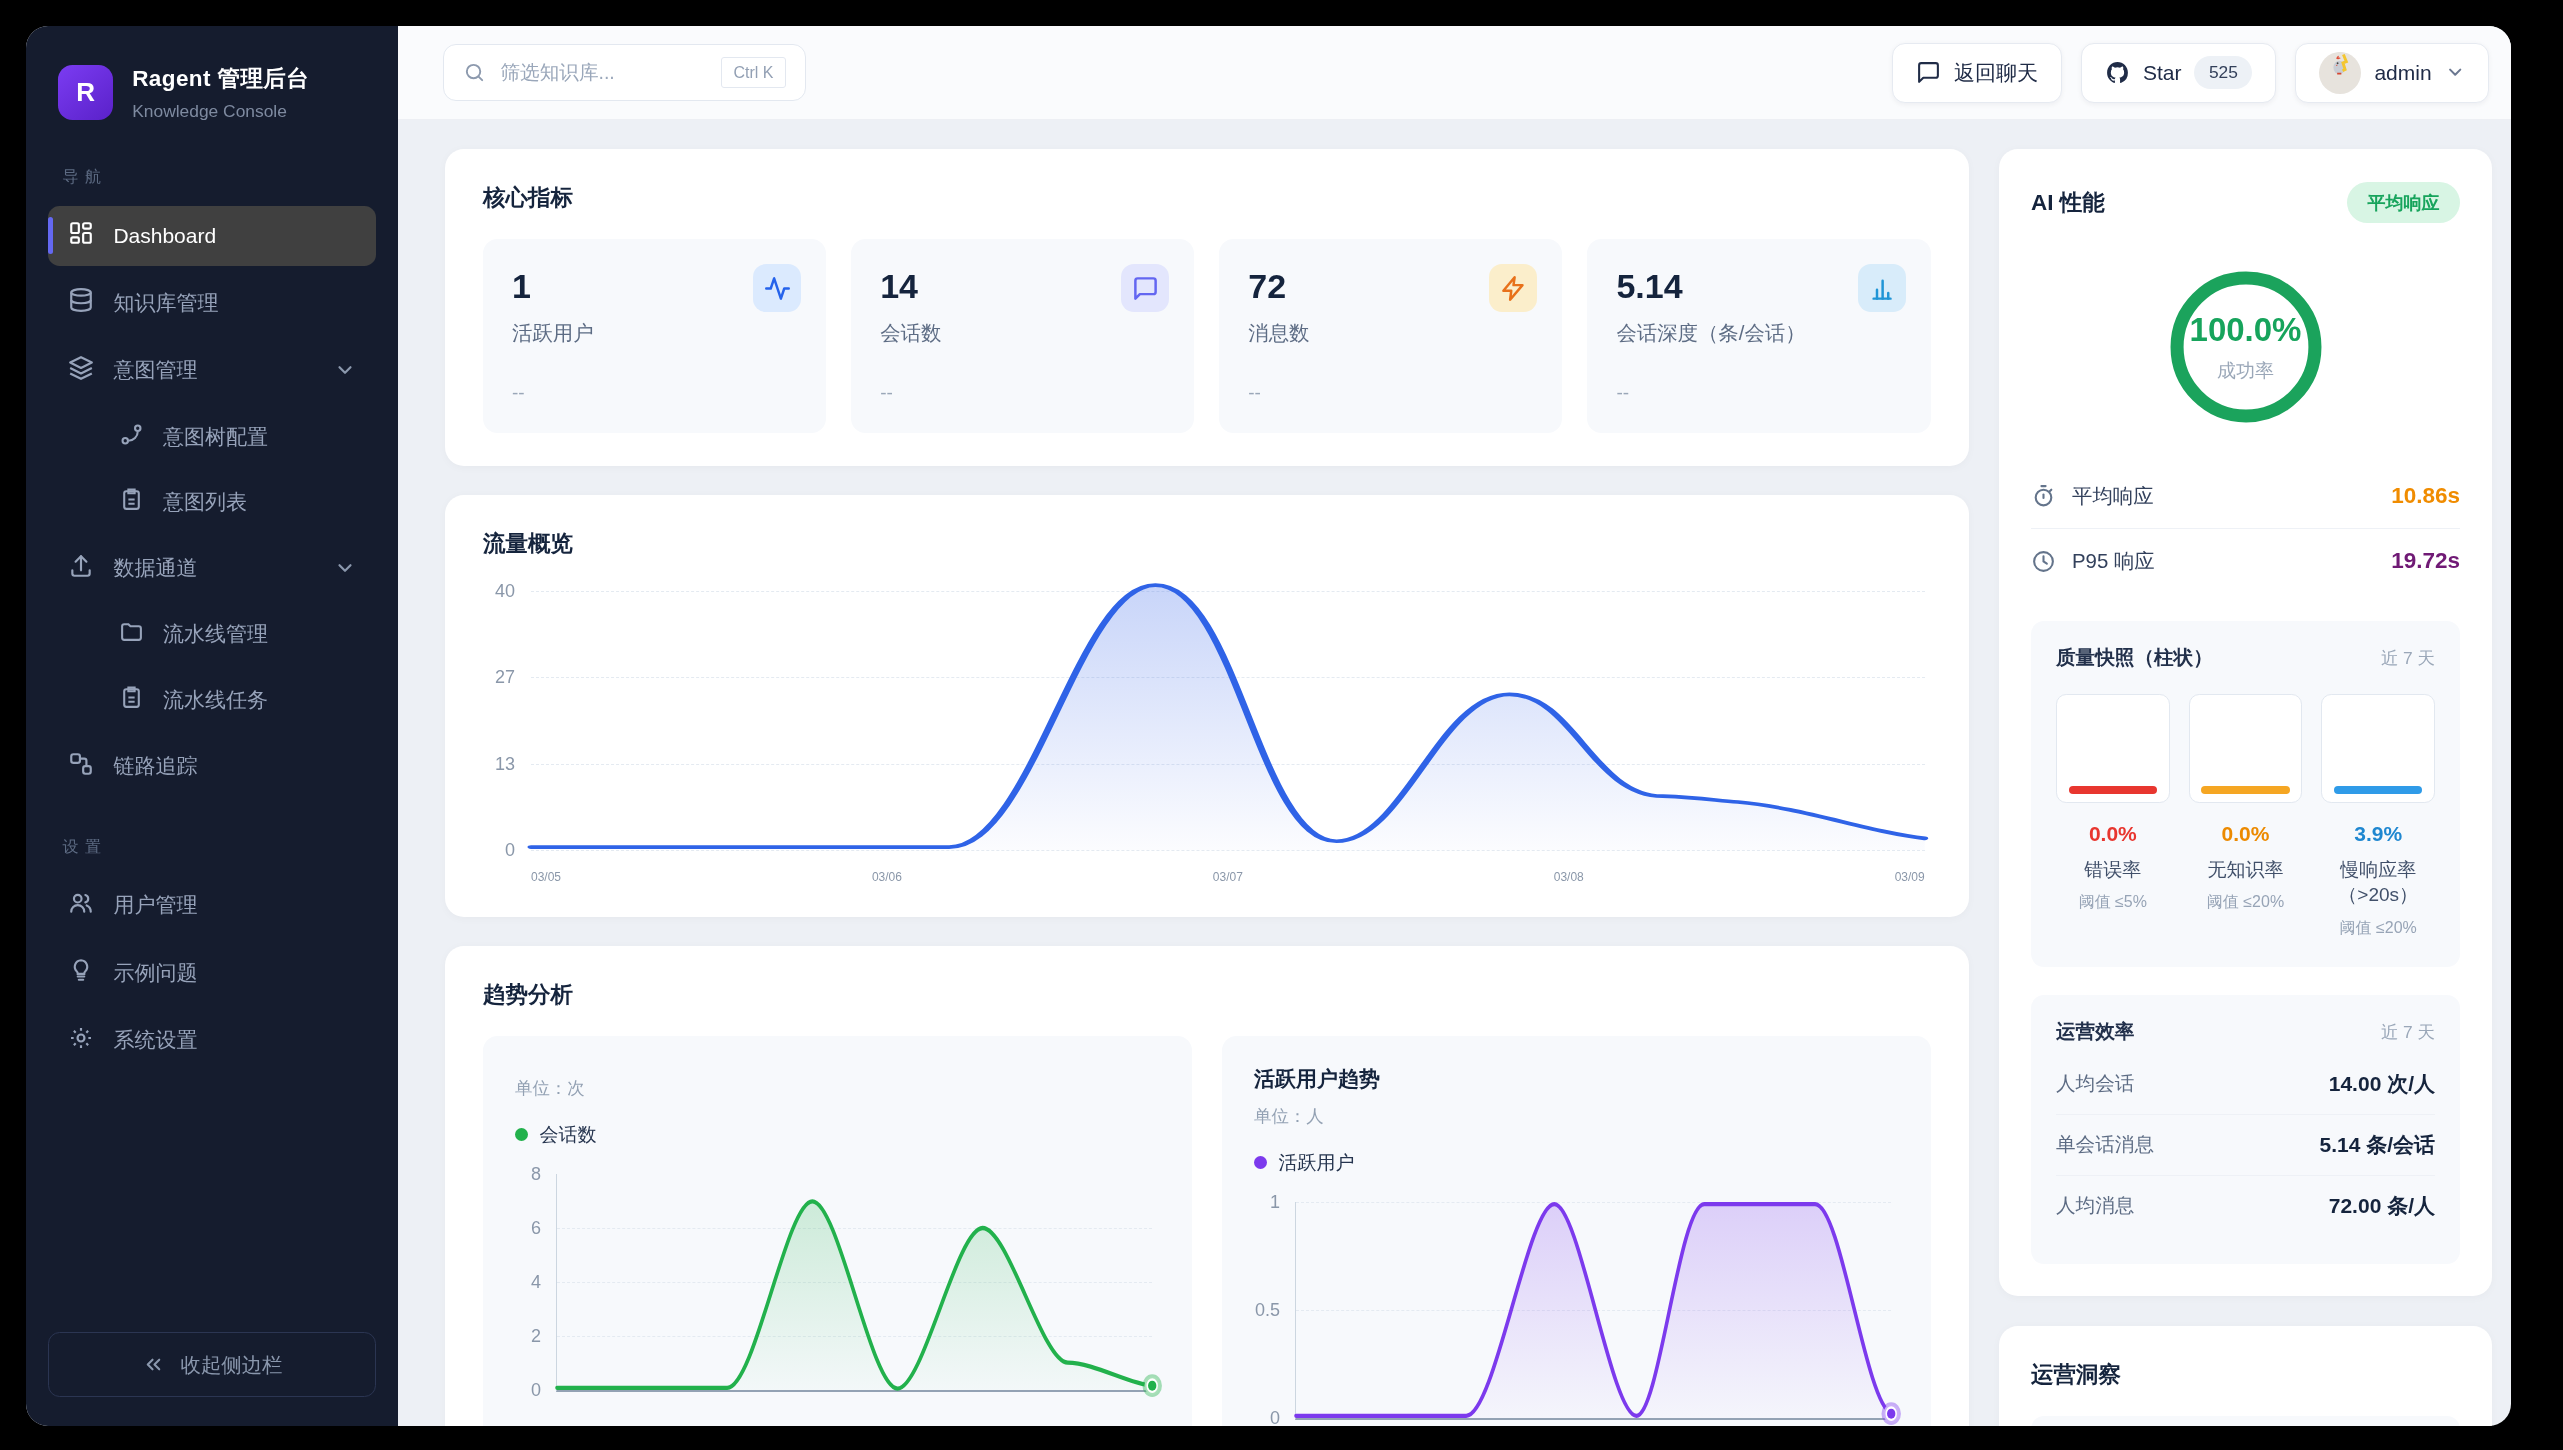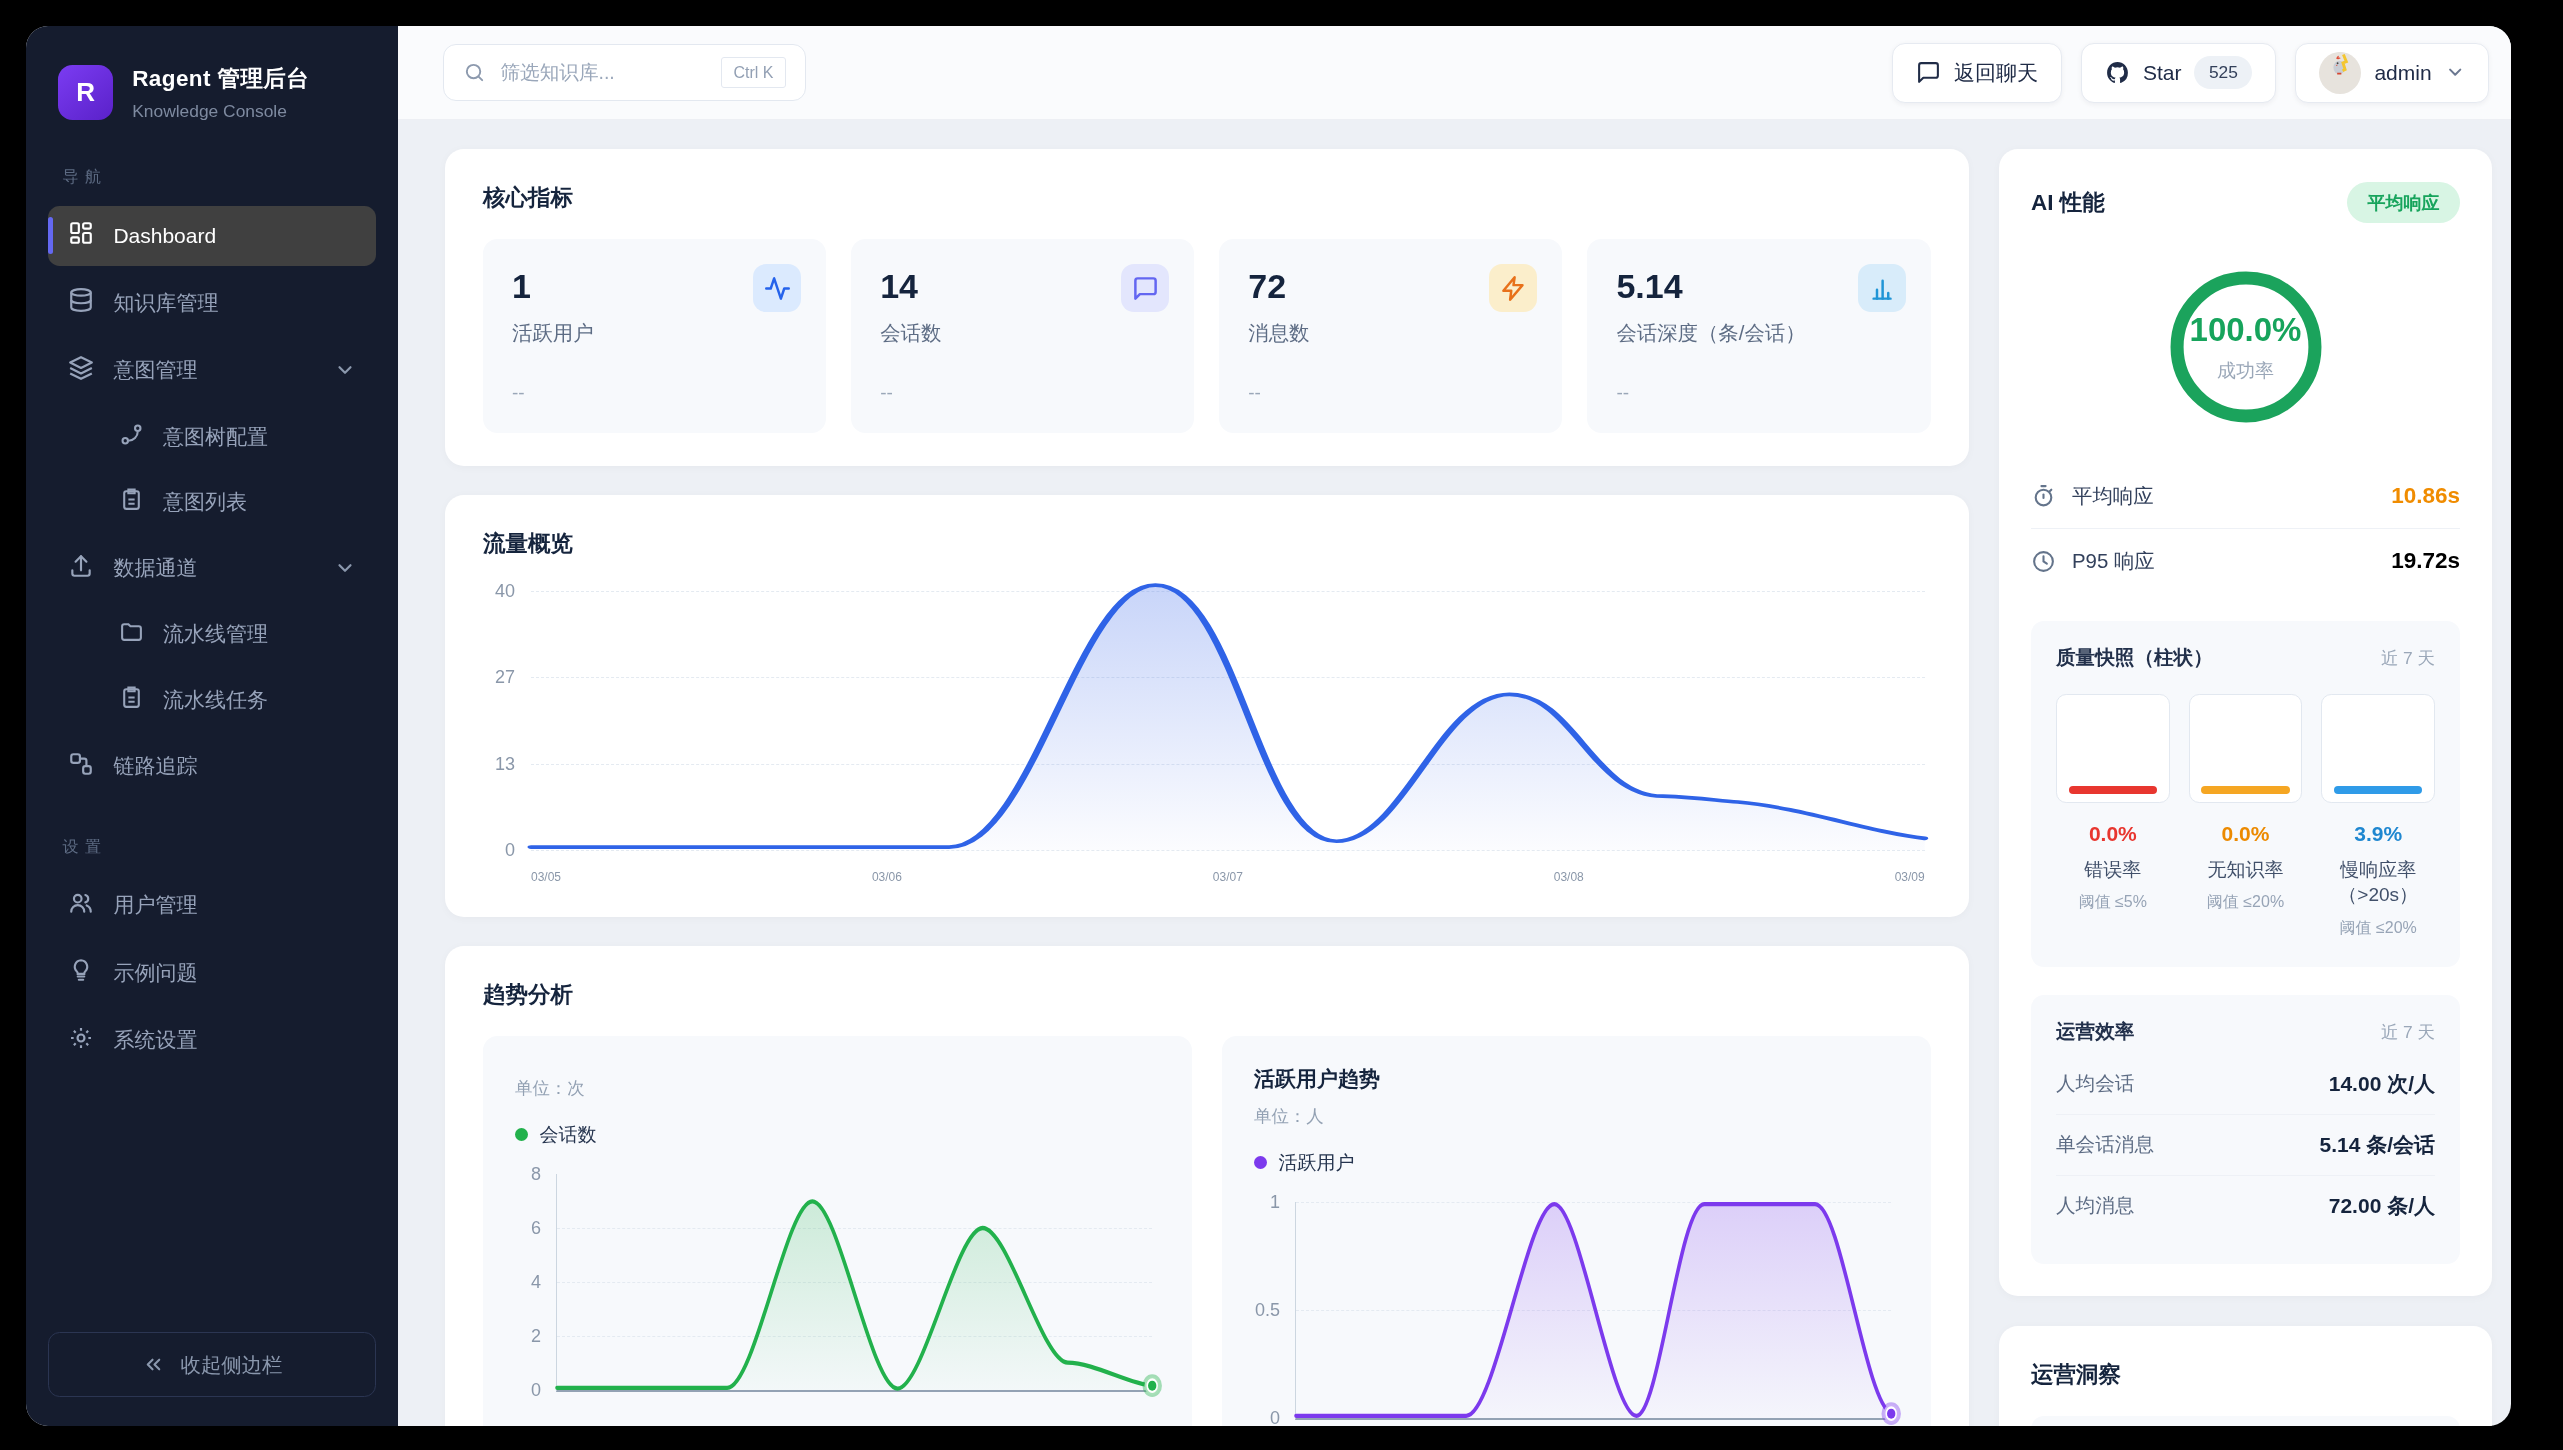--- a/index.html
+++ b/index.html
@@ -85,21 +85,21 @@
   .gauge { width:164px; height:164px; margin:42px auto 8.7px; position:relative; }
   .gauge svg { width:100%; height:100%; }
   .gauge-center { position:absolute; inset:0; display:flex; flex-direction:column; align-items:center; justify-content:center; gap:8.7px; }
   .gauge-val { font-size:33px; font-weight:700; color:#17a45c; }
   .gauge-sub { font-size:19px; color:#9aa7b8; }
   .ai-rows { margin-top:35px; }
   .ai-row { display:flex; align-items:center; gap:16px; height:64px; }
   .ai-row svg { width:25px; height:25px; color:#64748b; flex:none; }
   .ai-row-label { font-size:20.4px; color:#33415c; }
   .ai-row-value { margin-left:auto; font-size:22.5px; font-weight:700; }
-  .v-orange { color:#f08c00; } .v-red { color:#000000; }
+  .v-orange { color:#f08c00; } .v-red { color:#701a75; }
   .divider { border-top:1.5px solid #eef1f6; }
 
   .subcard { background:#f7f9fc; border-radius:13px; padding:23px 25px 28px; margin-top:28px; }
   .subcard-head { display:flex; justify-content:space-between; align-items:center; }
   .subcard-title { font-size:19.6px; font-weight:700; color:#22304b; }
   .subcard-range { font-size:17.4px; color:#9aa7b8; }
   .quality-grid { display:grid; grid-template-columns:1fr 1fr 1fr; gap:19px; margin-top:23px; }
   .q-col { text-align:center; }
   .q-box { position:relative; height:109px; background:#fff; border:1.5px solid #e2e8f0; border-radius:10.2px; }
   .q-bar { position:absolute; left:11.6px; right:11.6px; bottom:8.7px; height:7.3px; border-radius:4.4px; }

